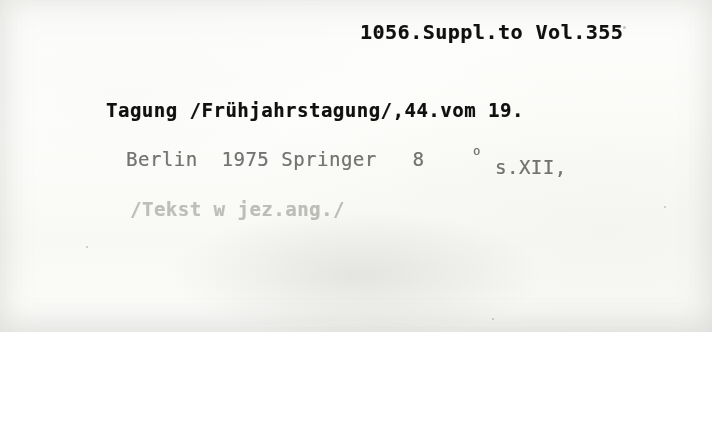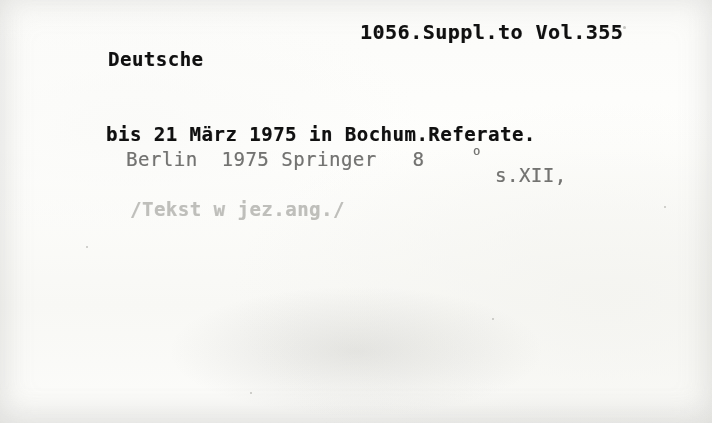--- a/index.html
+++ b/index.html
@@ -3,21 +3,21 @@
 <meta charset="utf-8">
 <style>
   html, body {
     margin: 0;
     padding: 0;
     background: #ffffff;
   }
   #card {
     position: relative;
     width: 712px;
-    height: 423px;
+    height: 332px;
     overflow: hidden;
     background: #7dd3fc;
     font-family: "DejaVu Sans Mono", monospace;
     color: #0d0d0d;
   }
   
   #paper-texture {
     position: absolute;
     inset: 0;
     background:
@@ -67,28 +67,27 @@
   <div id="paper-texture"></div>
 
   <div class="speck" style="left:623px; top:26px; width:3px; height:3px;"></div>
   <div class="speck" style="left:86px; top:246px; width:2px; height:2px;"></div>
   <div class="speck" style="left:492px; top:318px; width:2px; height:2px;"></div>
   <div class="speck" style="left:250px; top:392px; width:2px; height:2px;"></div>
   <div class="speck" style="left:664px; top:206px; width:2px; height:2px;"></div>
 
   <div class="tline s20 dark" style="left:360px; top:22px;">1056.Suppl.to Vol.355</div>
 
-  <div class="tline s19 dark" style="left:108px; top:50px;">Deutsche</div>
 
 
+  <div class="tline s19 dark" style="left:106px; top:101px;">Tagung /Frühjahrstagung/,44.vom 19.</div>
 
-  <div class="tline s19 dark" style="left:106px; top:125px;">bis 21 März 1975 in Bochum.Referate.</div>
 
   <div class="tline s19 light" style="left:126px; top:150px;">Berlin  1975 Springer   8</div>
   <div class="tline sup light" style="left:473px; top:145px;">o</div>
-  <div class="tline s19 light" style="left:495px; top:166px;">s.XII,</div>
+  <div class="tline s19 light" style="left:495px; top:158px;">s.XII,</div>
 
 
   <div class="tline s19 vfaint" style="left:130px; top:200px;">/Tekst w jez.ang./</div>
 
 
   <div id="edge-shade"></div>
 </div>
 
 </body></html>

